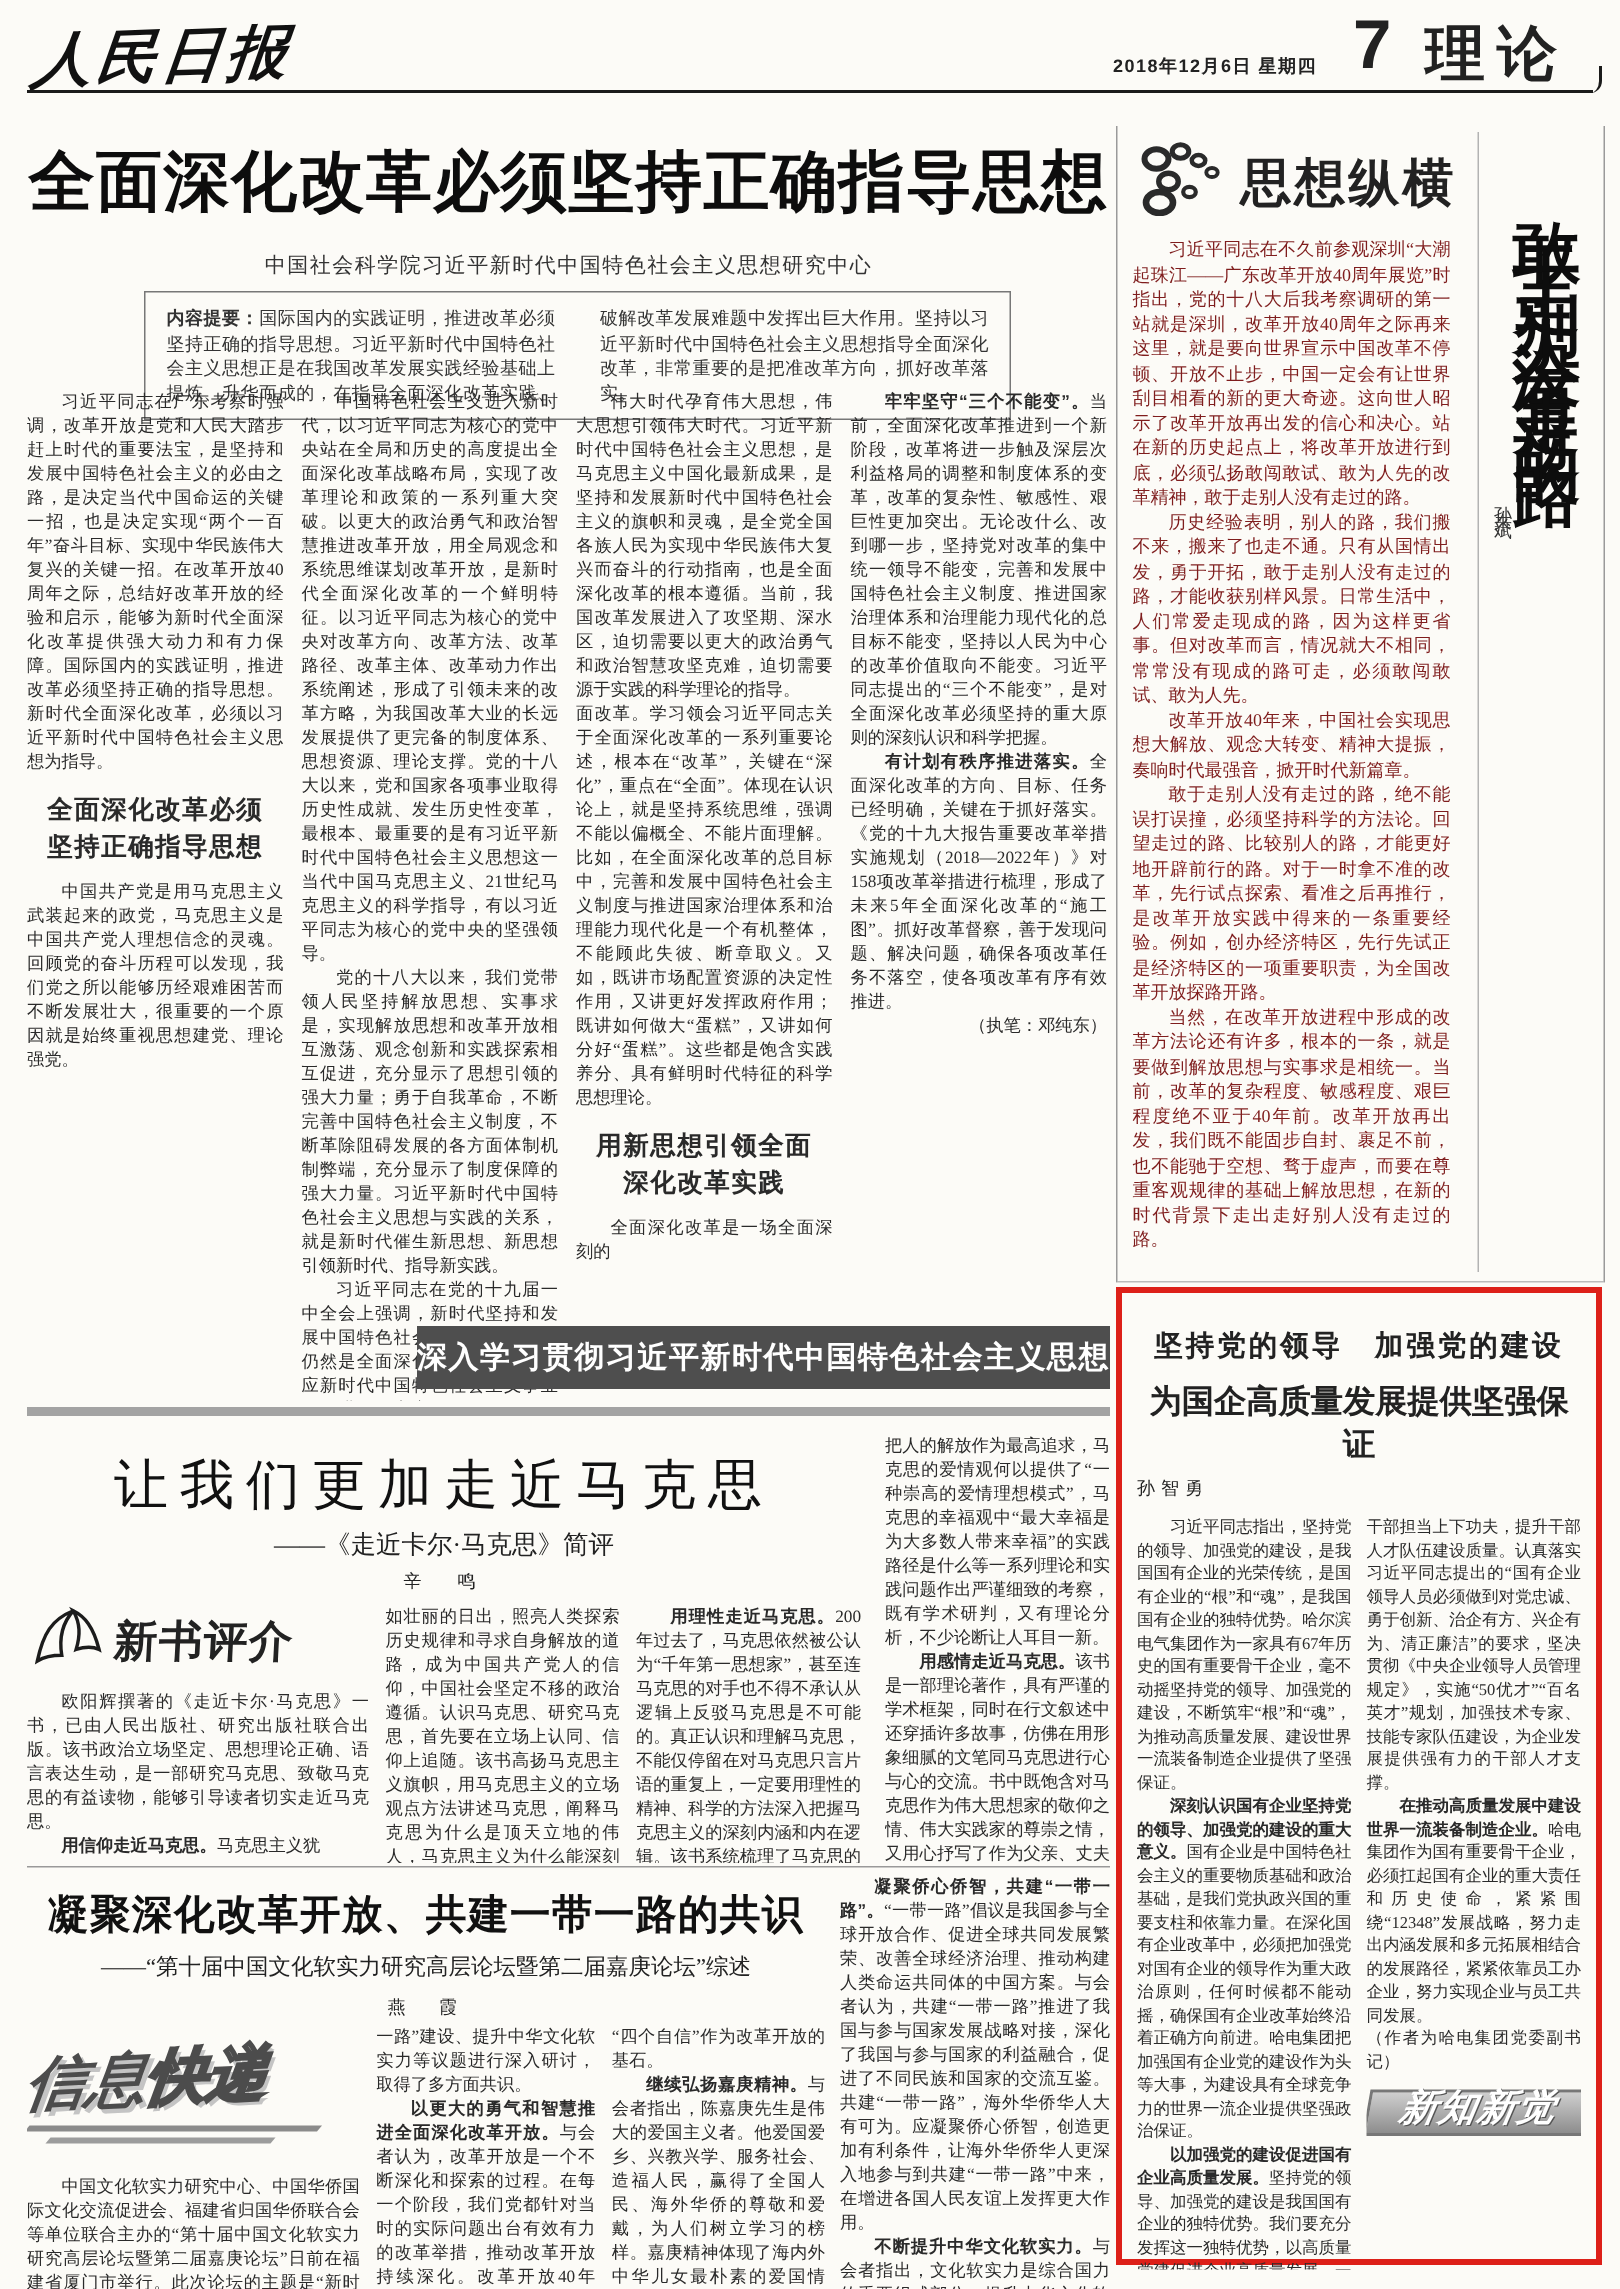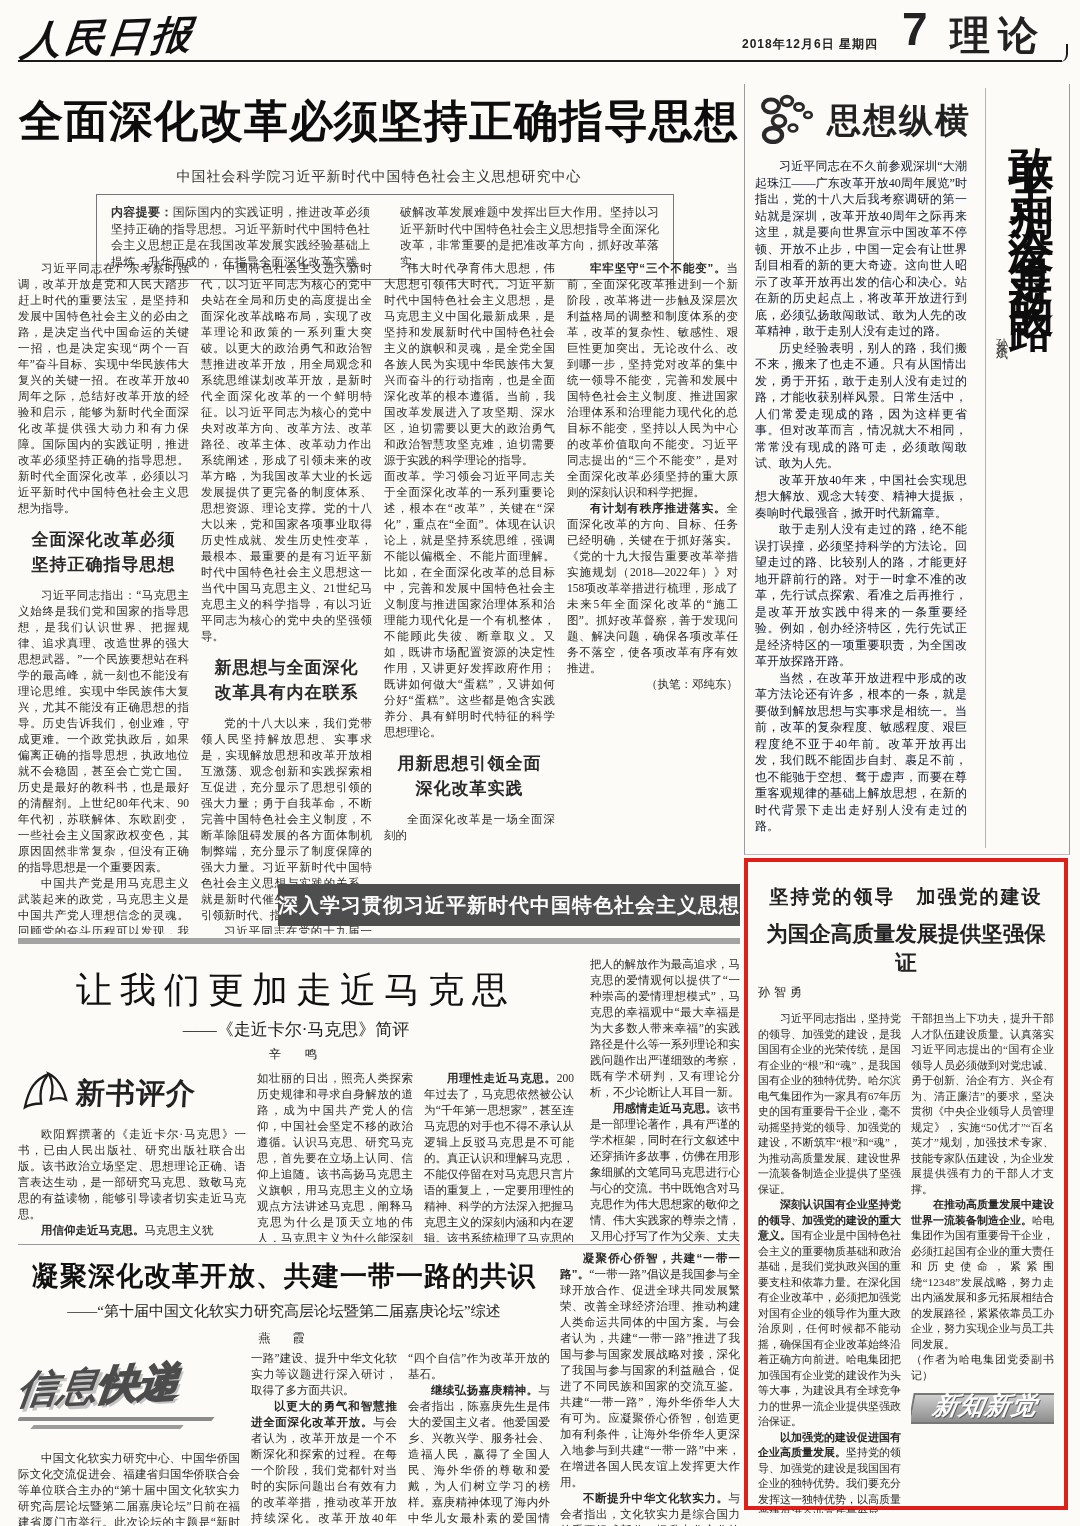--- a/index.html
+++ b/index.html
@@ -101,21 +101,21 @@
   .xxkd-t2 { color:#fcfbf7; -webkit-text-stroke:2px #4c4c4c; text-shadow:3px 3px 0 #c4c4c4; }
   .xxkd-bar1 { width:195px; height:4px; background:#8b8b8b; transform:skewX(-40deg); margin-top:4px; }
   .xxkd-bar2 { width:150px; height:4px; background:#9c9c9c; transform:skewX(-40deg); margin:4px 0 0 14px; }
 
   
   .sx { position:absolute; left:744px; top:84px; width:324px; height:770px;
     border-left:1px solid #9a9a9a; border-right:1px solid #9a9a9a; border-bottom:1px solid #bbb; }
   .sx-head { position:absolute; left:12px; top:10px; display:flex; align-items:center; gap:8px; }
   .sx-label { font-size:34px; font-weight:900; font-family:"Liberation Sans", sans-serif; letter-spacing:2px; }
   .sx-body { position:absolute; left:10px; top:74px; width:212px; height:684px; overflow:hidden;
-    font-size:12px; line-height:16.5px; color:#0f172a; }
+    font-size:12px; line-height:16.5px; color:#7f1d1d; }
   .sx-body .para { text-align:justify; }
   .sx-vrule { position:absolute; left:240px; top:4px; width:1px; height:760px; background:#b3b3b3; }
   .sx-author-v { position:absolute; left:248px; top:244px; writing-mode:vertical-rl;
     font-size:12px; letter-spacing:5px; color:#333; }
   .sx-vtitle { position:absolute; right:8px; top:28px; height:736px; writing-mode:vertical-rl;
     font-size:45px; font-weight:900; letter-spacing:16px; color:#0d0d0d; }
 
   
   .rb { position:absolute; left:744px; top:858px; width:324px; height:652px;
     border:4px solid #dd2019; box-sizing:border-box; background:#fcfbf7; padding:14px 10px; }
@@ -147,26 +147,24 @@
 
   <div class="m-headline">全面深化改革必须坚持正确指导思想</div>
   <div class="m-byline">中国社会科学院习近平新时代中国特色社会主义思想研究中心</div>
   <div class="m-abstract">
     <b>内容提要：</b><span>国际国内的实践证明，推进改革必须坚持正确的指导思想。习近平新时代中国特色社会主义思想正是在我国改革发展实践经验基础上提炼、升华而成的，在指导全面深化改革实践、破解改革发展难题中发挥出巨大作用。坚持以习近平新时代中国特色社会主义思想指导全面深化改革，非常重要的是把准改革方向，抓好改革落实。</span>
   </div>
   <div class="m-cols">
     <div class="mcol tall flowcol">
         <p class="para">习近平同志在广东考察时强调，改革开放是党和人民大踏步赶上时代的重要法宝，是坚持和发展中国特色社会主义的必由之路，是决定当代中国命运的关键一招，也是决定实现“两个一百年”奋斗目标、实现中华民族伟大复兴的关键一招。在改革开放40周年之际，总结好改革开放的经验和启示，能够为新时代全面深化改革提供强大动力和有力保障。国际国内的实践证明，推进改革必须坚持正确的指导思想。新时代全面深化改革，必须以习近平新时代中国特色社会主义思想为指导。</p>
         <h3 class="inline-subhead">全面深化改革必须坚持正确指导思想</h3>
-        <p class="para">习近平同志指出：“马克思主义始终是我们党和国家的指导思想，是我们认识世界、把握规律、追求真理、改造世界的强大思想武器。”一个民族要想站在科学的最高峰，就一刻也不能没有理论思维。实现中华民族伟大复兴，尤其不能没有正确思想的指导。历史告诉我们，创业难，守成更难。一个政党执政后，如果偏离正确的指导思想，执政地位就不会稳固，甚至会亡党亡国。历史是最好的教科书，也是最好的清醒剂。上世纪80年代末、90年代初，苏联解体、东欧剧变，一些社会主义国家政权变色，其原因固然非常复杂，但没有正确的指导思想是一个重要因素。</p>
         <p class="para">中国共产党是用马克思主义武装起来的政党，马克思主义是中国共产党人理想信念的灵魂。回顾党的奋斗历程可以发现，我们党之所以能够历经艰难困苦而不断发展壮大，很重要的一个原因就是始终重视思想建党、理论强党。</p>
       </div>
     <div class="mcol tall flowcol">
         <p class="para">中国特色社会主义进入新时代，以习近平同志为核心的党中央站在全局和历史的高度提出全面深化改革战略布局，实现了改革理论和政策的一系列重大突破。以更大的政治勇气和政治智慧推进改革开放，用全局观念和系统思维谋划改革开放，是新时代全面深化改革的一个鲜明特征。以习近平同志为核心的党中央对改革方向、改革方法、改革路径、改革主体、改革动力作出系统阐述，形成了引领未来的改革方略，为我国改革大业的长远发展提供了更完备的制度体系、思想资源、理论支撑。党的十八大以来，党和国家各项事业取得历史性成就、发生历史性变革，最根本、最重要的是有习近平新时代中国特色社会主义思想这一当代中国马克思主义、21世纪马克思主义的科学指导，有以习近平同志为核心的党中央的坚强领导。</p>
-        <h3 class="inline-subhead">新思想与全面深化改革具有内在联系</h3>
         <p class="para">党的十八大以来，我们党带领人民坚持解放思想、实事求是，实现解放思想和改革开放相互激荡、观念创新和实践探索相互促进，充分显示了思想引领的强大力量；勇于自我革命，不断完善中国特色社会主义制度，不断革除阻碍发展的各方面体制机制弊端，充分显示了制度保障的强大力量。习近平新时代中国特色社会主义思想与实践的关系，就是新时代催生新思想、新思想引领新时代、指导新实践。</p>
         <p class="para">习近平同志在党的十九届一中全会上强调，新时代坚持和发展中国特色社会主义，根本动力仍然是全面深化改革。我们要适应新时代中国特色社会主义事业发展进程，牢牢把握全面深化改革总目标，统筹推进各领域各方</p>
       </div>
     <div class="mcol short flowcol">
         <p class="para">伟大时代孕育伟大思想，伟大思想引领伟大时代。习近平新时代中国特色社会主义思想，是马克思主义中国化最新成果，是坚持和发展新时代中国特色社会主义的旗帜和灵魂，是全党全国各族人民为实现中华民族伟大复兴而奋斗的行动指南，也是全面深化改革的根本遵循。当前，我国改革发展进入了攻坚期、深水区，迫切需要以更大的政治勇气和政治智慧攻坚克难，迫切需要源于实践的科学理论的指导。</p>
         <p class="para noindent">面改革。学习领会习近平同志关于全面深化改革的一系列重要论述，根本在“改革”，关键在“深化”，重点在“全面”。体现在认识论上，就是坚持系统思维，强调不能以偏概全、不能片面理解。比如，在全面深化改革的总目标中，完善和发展中国特色社会主义制度与推进国家治理体系和治理能力现代化是一个有机整体，不能顾此失彼、断章取义。又如，既讲市场配置资源的决定性作用，又讲更好发挥政府作用；既讲如何做大“蛋糕”，又讲如何分好“蛋糕”。这些都是饱含实践养分、具有鲜明时代特征的科学思想理论。</p>
         <h3 class="inline-subhead">用新思想引领全面深化改革实践</h3>
         <p class="para">全面深化改革是一场全面深刻的</p>
       </div>
     <div class="mcol short flowcol">

